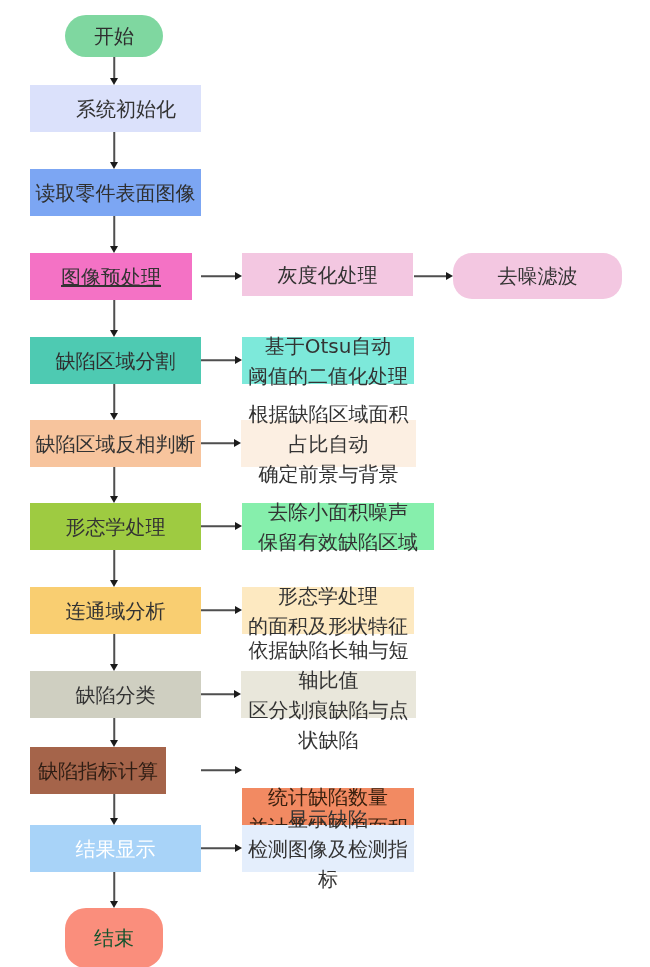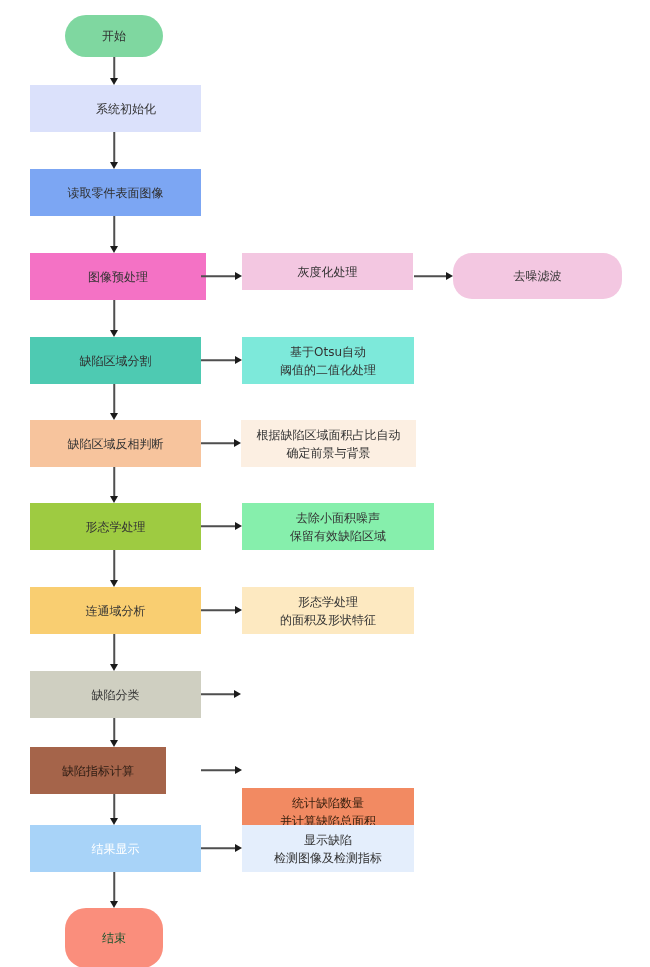--- a/index.html
+++ b/index.html
@@ -2,21 +2,21 @@
 <html><head>
 <meta charset="utf-8">
 <style>
   html,body{margin:0;padding:0;background:#ffffff;}
   .canvas{
     position:relative;width:650px;height:967px;background:#ffffff;overflow:hidden;
     font-family:"DejaVu Sans","Liberation Sans",sans-serif;
   }
   .node{
     position:absolute;display:flex;align-items:center;justify-content:center;
-    text-align:center;font-size:12px;line-height:1.5;white-space:pre-line;
+    text-align:center;font-size:20px;line-height:1.5;white-space:pre-line;
     box-sizing:border-box;padding:2px 3px;
   }
   .pill{border-radius:21px;}
   
   .varrow{position:absolute;width:12px;}
   .varrow::before{content:"";position:absolute;left:50%;top:0;bottom:6px;width:1.5px;
     transform:translateX(-50%);background:#4f4f4f;}
   .varrow::after{content:"";position:absolute;left:50%;bottom:0;transform:translateX(-50%);
     width:0;height:0;border-left:4.5px solid transparent;border-right:4.5px solid transparent;
     border-top:7px solid #1b1b1b;}
@@ -32,54 +32,56 @@
 <body>
 
 <div class="canvas">
 
   <div class="node pill" style="left: 65px; top: 15px; width: 98px; height: 42px; background-color: rgb(127, 215, 160); color: rgb(47, 47, 47);">开始</div>
 
   <div class="node" style="left: 30px; top: 85px; width: 171px; height: 47px; background-color: rgb(219, 225, 251); color: rgb(51, 51, 51); padding-left: 24px;">系统初始化</div>
 
   <div class="node" style="left: 30px; top: 169px; width: 171px; height: 47px; background-color: rgb(124, 166, 243); color: rgb(47, 47, 47);">读取零件表面图像</div>
 
-  <div class="node" style="left: 30px; top: 253px; width: 176px; height: 47px; background-color: rgb(244, 114, 197); color: rgb(51, 51, 51);">图像预处理</div>
+  <div class="node" style="left: 30px; top: 253px; width: 162px; height: 47px; background-color: rgb(244, 114, 197); color: rgb(51, 51, 51); text-decoration: underline;">图像预处理</div>
 
   <div class="node" style="left: 30px; top: 337px; width: 171px; height: 47px; background-color: rgb(78, 202, 178); color: rgb(47, 47, 47);">缺陷区域分割</div>
 
   <div class="node" style="left: 30px; top: 420px; width: 171px; height: 47px; background-color: rgb(247, 196, 157); color: rgb(51, 51, 51);">缺陷区域反相判断</div>
 
   <div class="node" style="left: 30px; top: 503px; width: 171px; height: 47px; background-color: rgb(158, 203, 65); color: rgb(51, 51, 51);">形态学处理</div>
 
   <div class="node" style="left: 30px; top: 587px; width: 171px; height: 47px; background-color: rgb(249, 206, 113); color: rgb(51, 51, 51);">连通域分析</div>
 
   <div class="node" style="left: 30px; top: 671px; width: 171px; height: 47px; background-color: rgb(207, 207, 193); color: rgb(51, 51, 51);">缺陷分类</div>
 
   <div class="node" style="left: 30px; top: 747px; width: 136px; height: 47px; background-color: rgb(165, 100, 74); color: rgb(46, 29, 20);">缺陷指标计算</div>
 
   <div class="node" style="left: 30px; top: 825px; width: 171px; height: 47px; background-color: rgb(168, 211, 248); color: rgb(255, 255, 255);">结果显示</div>
 
   <div class="node pill" style="left: 65px; top: 908px; width: 98px; height: 60px; background-color: rgb(250, 142, 124); color: #14532d;">结束</div>
 
-  <div class="node" style="left: 242px; top: 253px; width: 171px; height: 37px; background-color: rgb(243, 199, 225); color: rgb(51, 51, 51); font-family: Liberation Serif, serif;">灰度化处理</div>
+  <div class="node" style="left: 242px; top: 253px; width: 171px; height: 43px; background-color: rgb(243, 199, 225); color: rgb(51, 51, 51); font-family: Liberation Serif, serif;">灰度化处理</div>
 
   <div class="node" style="left: 453px; top: 253px; width: 169px; height: 46px; background-color: rgb(243, 199, 225); color: rgb(51, 51, 51); border-radius: 19px;">去噪滤波</div>
 
   <div class="node" style="left: 242px; top: 337px; width: 172px; height: 47px; background-color: rgb(125, 233, 218); color: rgb(51, 51, 51);">基于Otsu自动
 阈值的二值化处理</div>
 
   <div class="node" style="left: 241px; top: 420px; width: 175px; height: 47px; background-color: rgb(252, 239, 226); color: rgb(51, 51, 51); text-align: center;">根据缺陷区域面积占比自动
 确定前景与背景</div>
 
   <div class="node" style="left: 242px; top: 503px; width: 192px; height: 47px; background-color: #86efac; color: rgb(51, 51, 51);">去除小面积噪声
 保留有效缺陷区域</div>
 
   <div class="node" style="left: 242px; top: 587px; width: 172px; height: 47px; background-color: rgb(253, 233, 193); color: rgb(51, 51, 51);">形态学处理
 的面积及形状特征</div>
 
+  <div class="node" style="left: 241px; top: 671px; width: 175px; height: 47px; background-color: rgb(233, 231, 219); color: rgb(51, 51, 51);">依据缺陷长轴与短轴比值
+区分划痕缺陷与点状缺陷</div>
 
   <div class="node" style="left: 242px; top: 747px; width: 172px; height: 47px; background-color: rgb(242, 138, 98); color: rgb(57, 32, 15); margin-top: 41px;">统计缺陷数量
 并计算缺陷总面积</div>
 
   <div class="node" style="left: 242px; top: 825px; width: 172px; height: 47px; background-color: rgb(228, 238, 252); color: rgb(51, 51, 51);">显示缺陷
 检测图像及检测指标</div>
 
   <div class="varrow" style="left:108px;top:57px;height:28px"></div>
   <div class="varrow" style="left:108px;top:132px;height:37px"></div>
   <div class="varrow" style="left:108px;top:216px;height:37px"></div>

